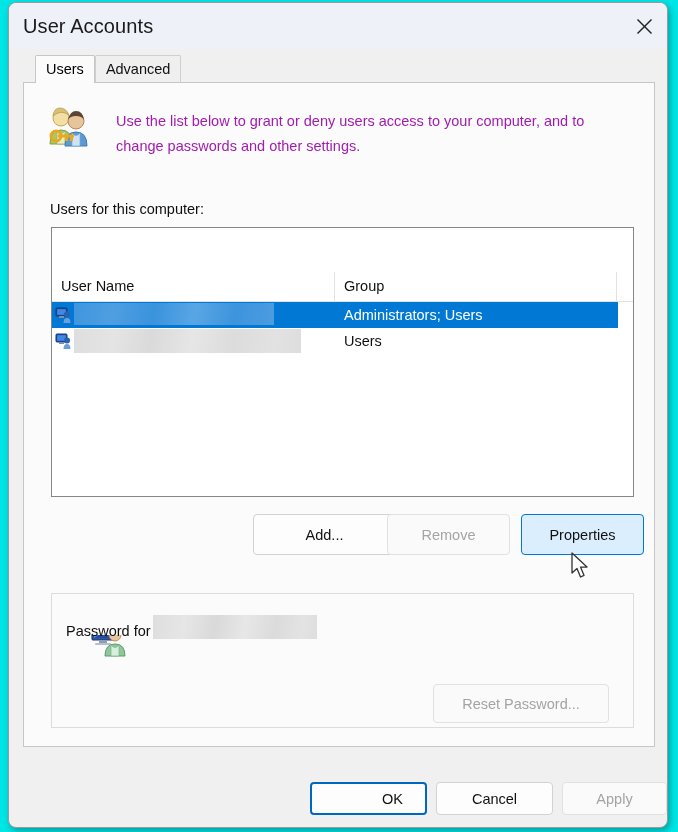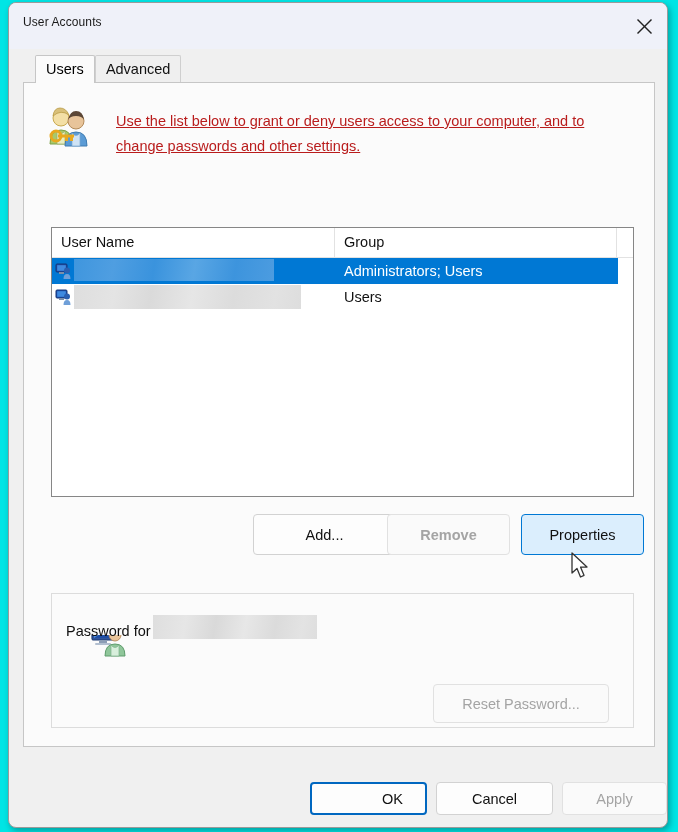--- a/index.html
+++ b/index.html
@@ -32,21 +32,21 @@
     left: 0; top: 0;
     width: 100%;
     height: 46px;
     background: #eff1f9;
     box-sizing: border-box;
   }
   .title-text {
     position: absolute;
     left: 14px;
     top: 12px;
-    font-size: 12px;
+    font-size: 20px;
     color: #1a1a1a;
     letter-spacing: 0.1px;
   }
   .close-btn {
     position: absolute;
     right: 0;
     top: 0;
     width: 46px;
     height: 46px;
     display: flex;
@@ -108,22 +108,21 @@
     width: 48px;
     height: 48px;
   }
   .intro-text {
     position: absolute;
     left: 92px;
     top: 26px;
     width: 500px;
     font-size: 14.5px;
     line-height: 25px;
-    color: #b91c1c;
-    text-decoration: underline;
+    color: #a21caf;
   }
 
   .list-label {
     position: absolute;
     left: 26px;
     top: 118px;
     font-size: 14.5px;
     color: #0f0f0f;
   }
 
@@ -137,20 +136,21 @@
     background: #ffffff;
     border: 1px solid #868686;
     box-sizing: border-box;
     overflow: hidden;
   }
   .lv-header {
     position: relative;
     height: 29px;
     background: #ffffff;
     border-bottom: 1px solid #e2e2e2;
+    margin-top: 44px;
   }
   .lv-col {
     position: absolute;
     top: 0;
     height: 29px;
     line-height: 29px;
     font-size: 14.5px;
     color: #111;
     box-sizing: border-box;
     padding-left: 9px;
@@ -217,21 +217,21 @@
     display: flex;
     align-items: center;
     justify-content: center;
     padding: 0;
   }
   .btn.disabled { color: #a4a4a4; background: #fafafa; border-color: #e1e1e1; }
   .btn.hover    { background: #dbeefd; border: 1px solid #0078d4; }
   .btn.default  { border: 2px solid #0067c0; background: #fdfdfd; padding-left: 48px; }
 
   #add-button        { left: 229px; top: 431px; width: 143px; height: 41px; }
-  #remove-button     { left: 363px; top: 431px; width: 123px; height: 41px; font-weight: bold; }
+  #remove-button     { left: 363px; top: 431px; width: 123px; height: 41px; }
   #properties-button { left: 497px; top: 431px; width: 123px; height: 41px; }
 
   
   .groupbox {
     position: absolute;
     left: 27px;
     top: 510px;
     width: 583px;
     height: 135px;
     border: 1px solid #dcdcdc;
@@ -330,20 +330,21 @@
 
         <circle cx="11" cy="31" r="5" fill="none" stroke="#e8a81f" stroke-width="3"></circle>
         <rect x="13" y="29.5" width="16" height="3" fill="#e8a81f"></rect>
         <rect x="25" y="32" width="3" height="4" fill="#e8a81f"></rect>
         <rect x="20" y="32" width="3" height="4" fill="#e8a81f"></rect>
       </svg>
     </div>
 
     <div class="intro-text">Use the list below to grant or deny users access to your computer, and to change passwords and other settings.</div>
 
+    <div class="list-label">Users for this computer:</div>
 
     <div class="listview">
       <div class="lv-header">
         <div class="lv-col c0">User Name</div>
         <div class="lv-col c1">Group</div>
         <div class="lv-col spacer"></div>
       </div>
 
       <div class="lv-row">
         <div class="sel-bg"></div>

